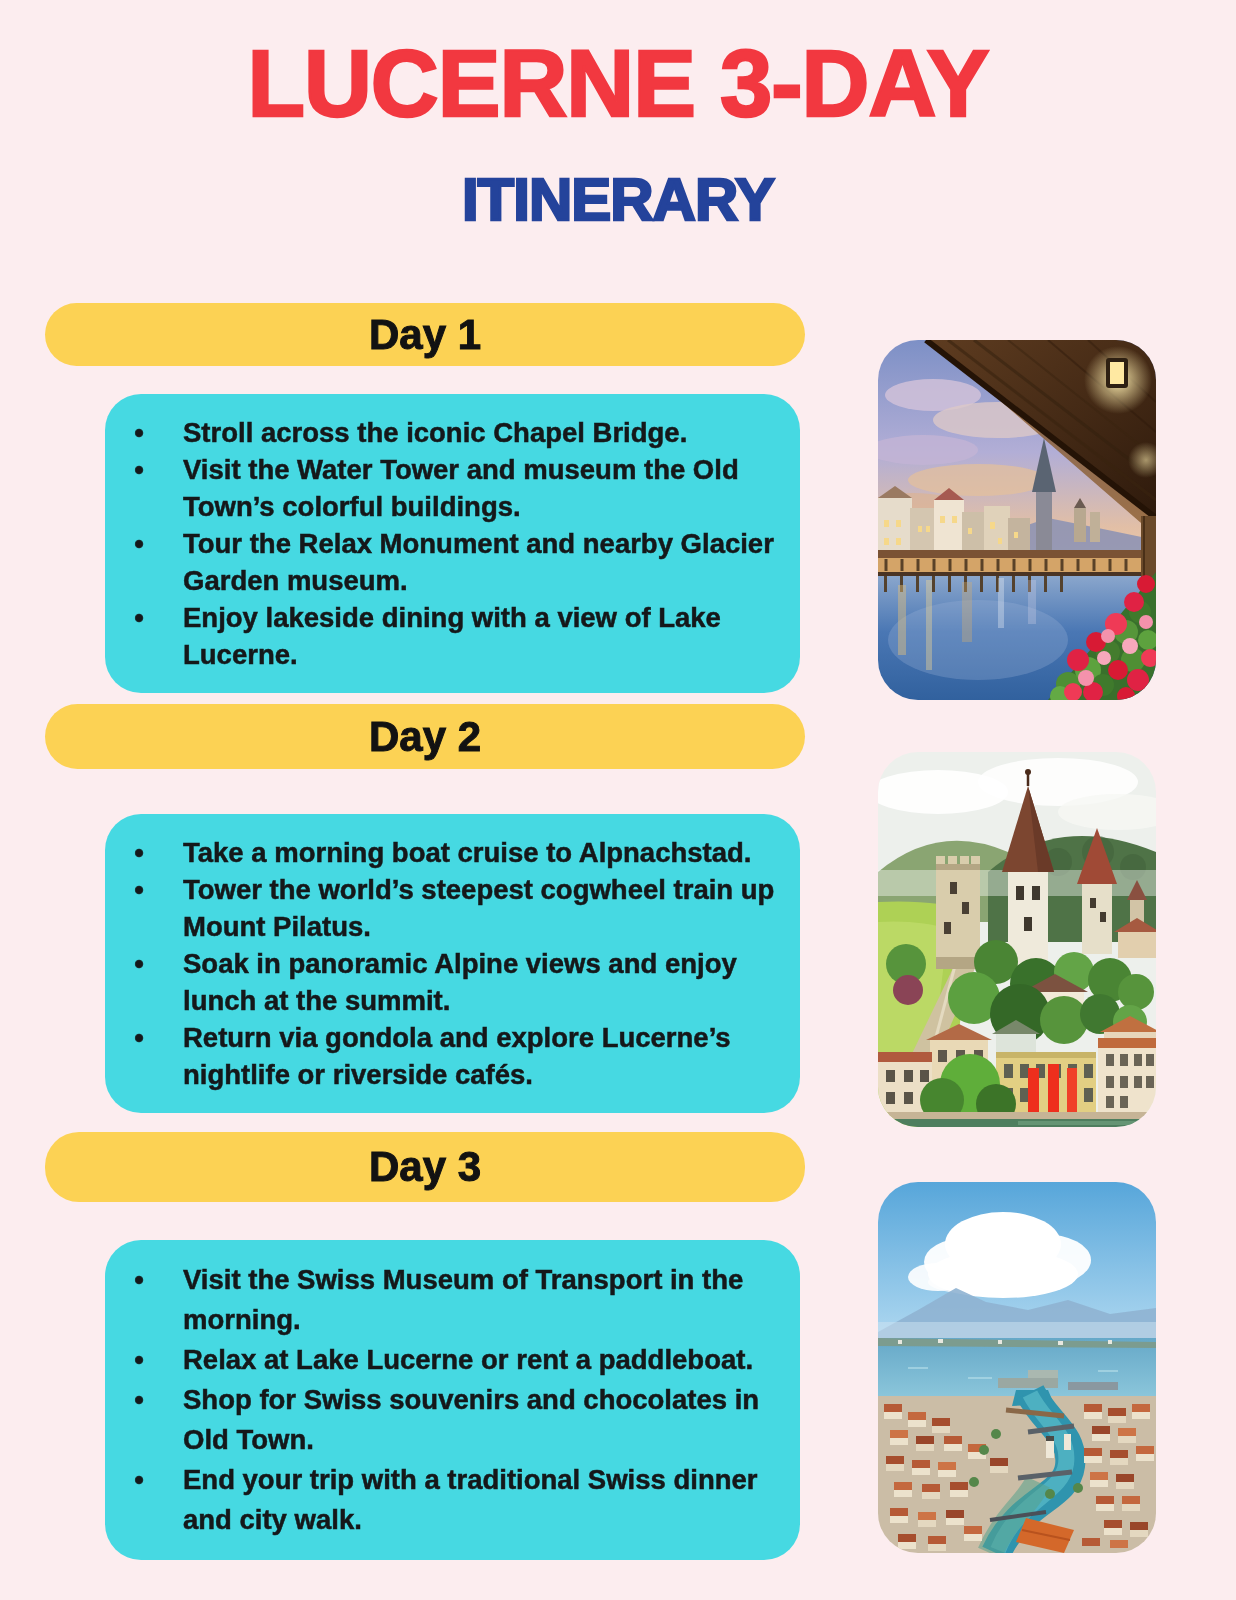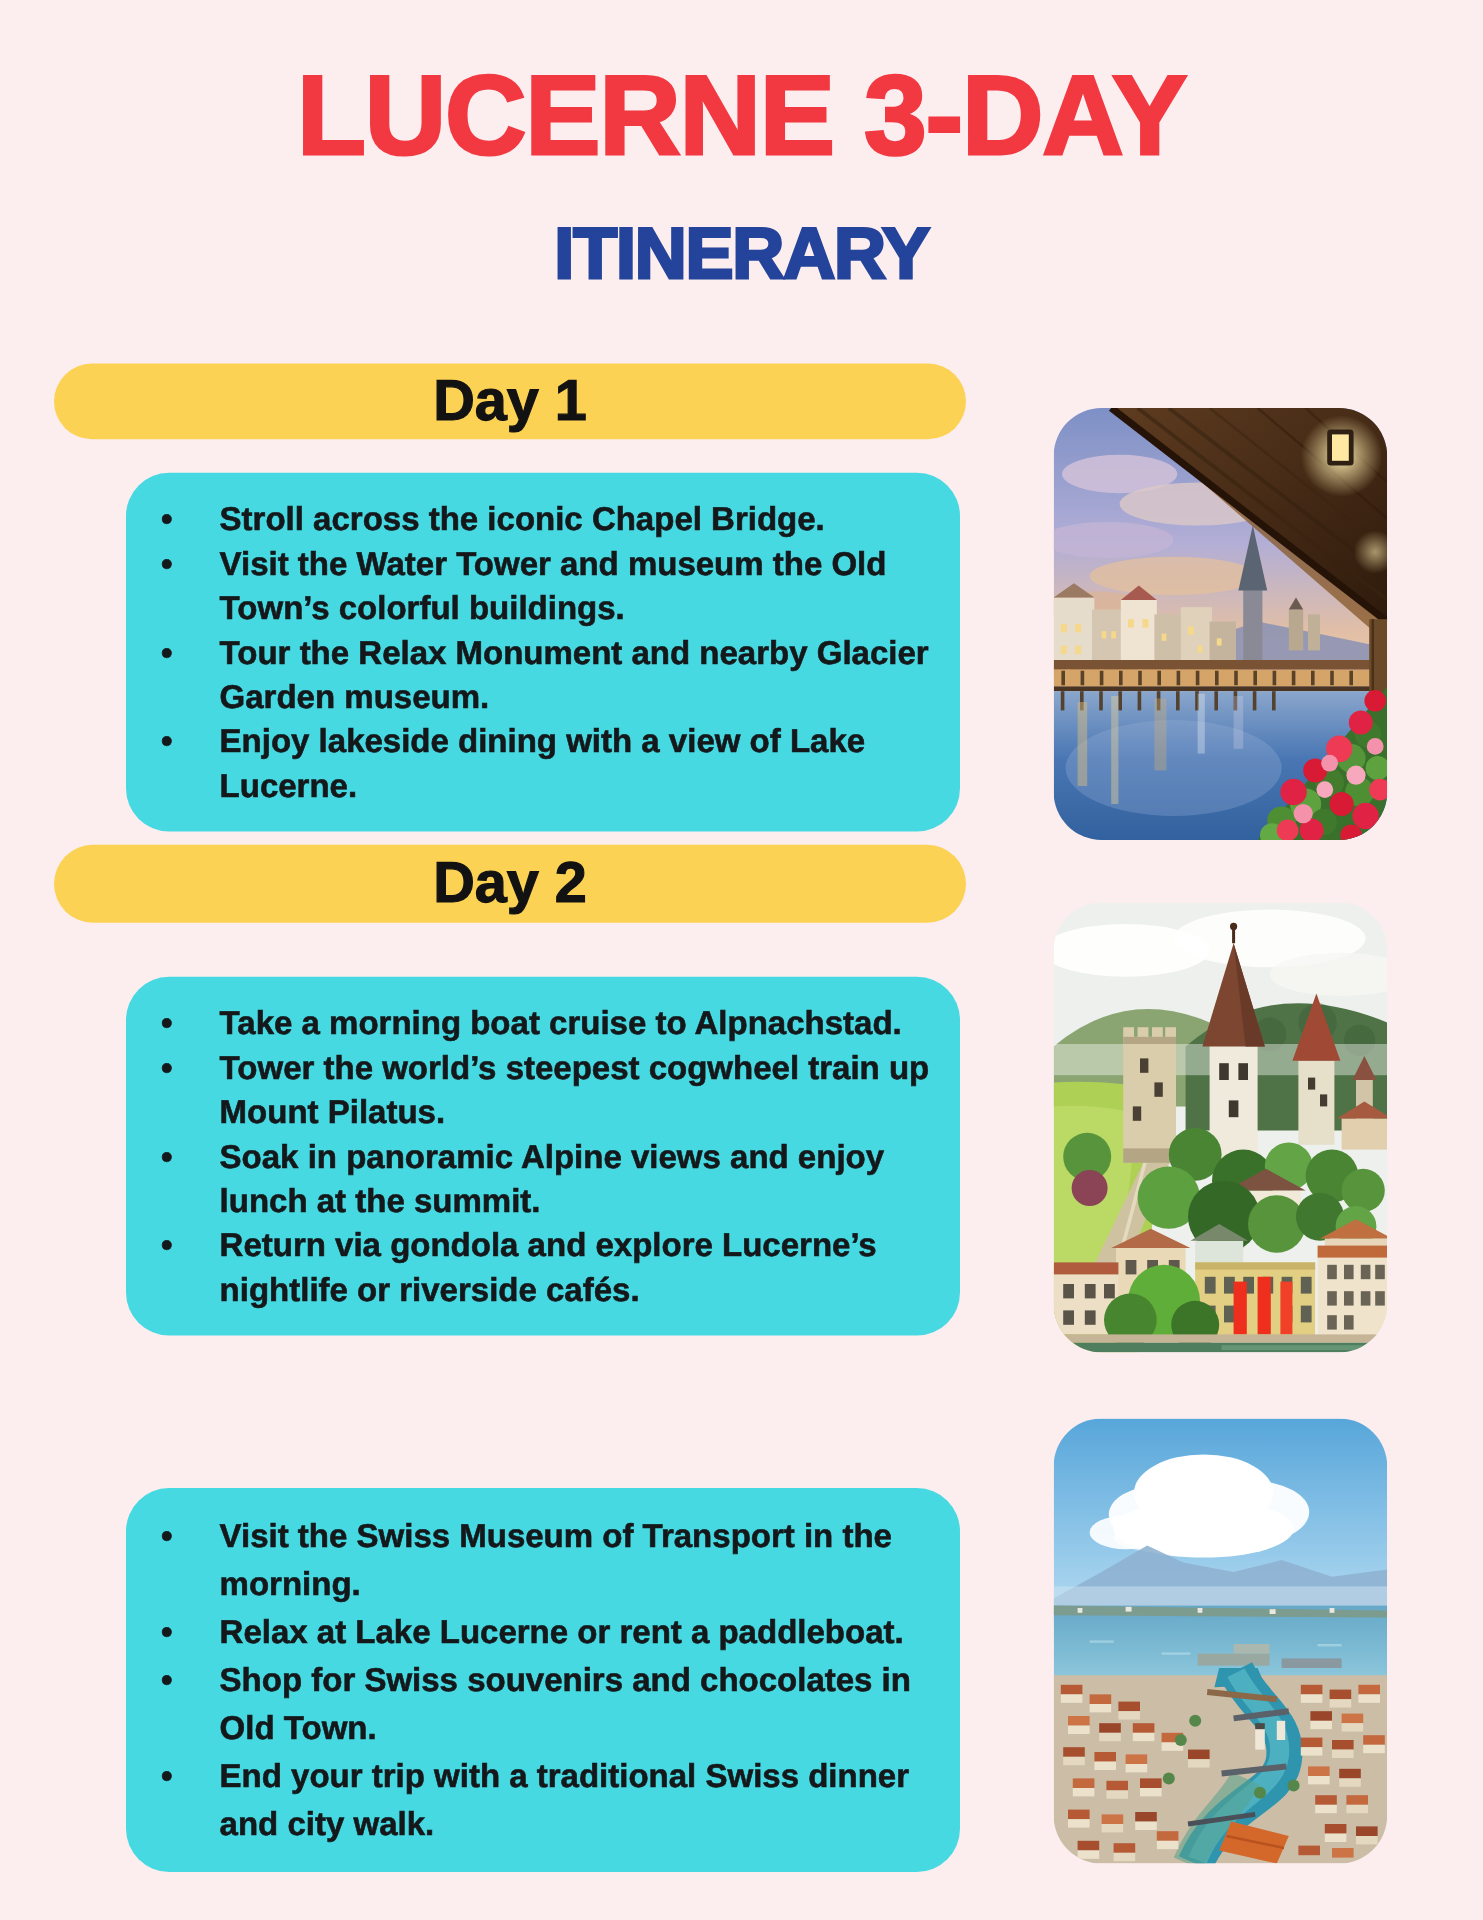--- a/index.html
+++ b/index.html
@@ -2,27 +2,27 @@
 <html><head>
 <meta charset="utf-8">
 <style>
   html,body{margin:0;padding:0;background:#fcedef;}
   .poster{
     position:relative;width:1236px;height:1600px;background:#fcedef;
     font-family:"Liberation Sans",sans-serif;overflow:hidden;
   }
   
   .title{position:absolute;top:26px;left:0;width:100%;text-align:center;
-    font-weight:700;line-height:116px;letter-spacing:-1px;margin-top:12px;}
+    font-weight:700;line-height:116px;letter-spacing:-1px;}
   .title .t1{font-size:94px;color:#f23840;-webkit-text-stroke:2.5px #f23840;}
   .title .t2{font-size:60px;color:#24439b;-webkit-text-stroke:2.5px #24439b;}
   
   .pill{position:absolute;left:45px;width:760px;background:#fcd254;border-radius:34px;
     display:flex;align-items:center;justify-content:center;}
-  .pill span{font-size:48px;font-weight:700;color:#121212;-webkit-text-stroke:1px #121212;}
+  .pill span{font-size:42px;font-weight:700;color:#121212;-webkit-text-stroke:1px #121212;}
   .pill-1{top:303px;height:63px}
   .pill-2{top:704px;height:65px}
   .pill-3{top:1132px;height:70px}
   
   .card{position:absolute;left:105px;width:695px;background:#46d9e2;border-radius:36px;
     padding:20px 24px 20px 14px;box-sizing:border-box;}
   .card-1{top:394px}
   .card-2{top:814px}
   .card-3{top:1240px}
   .card ul{margin:0;padding:0;list-style:none;}
@@ -356,20 +356,23 @@
       <rect x="189" y="316" width="10" height="44" fill="#f04028"></rect>
       <circle cx="92" cy="332" r="30" fill="#5fae3a"></circle>
         <circle cx="64" cy="348" r="22" fill="#47862f"></circle>
       <circle cx="118" cy="352" r="20" fill="#3c7428"></circle>
       <rect x="0" y="360" width="278" height="7" fill="#c6b496"></rect>
       <rect x="0" y="367" width="278" height="8" fill="#4e7e5e"></rect>
       <rect x="140" y="369" width="138" height="4" fill="#6fa07e" opacity="0.7"></rect>
     </svg>
   </figure>
 
+  <div class="pill pill-3">
+    <span>Day 3</span>
+  </div>
   <div class="card card-3">
     <ul>
       <li>
           <span class="dot">•</span>
           <span class="txt">Visit the Swiss Museum of Transport in the morning.</span>
         </li>
       <li>
           <span class="dot">•</span>
           <span class="txt">Relax at Lake Lucerne or rent a paddleboat.</span>
         </li>

